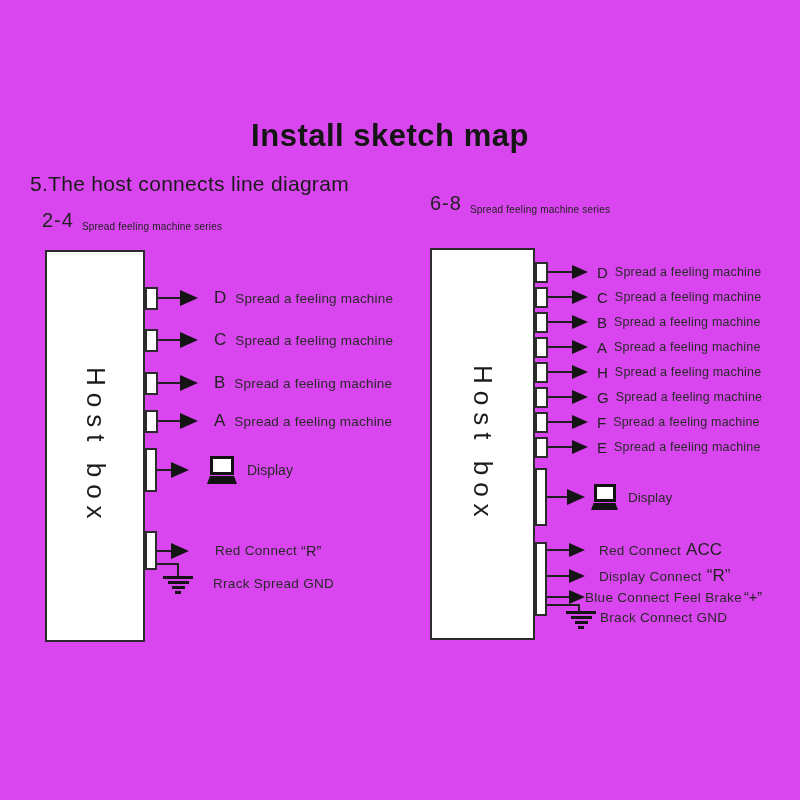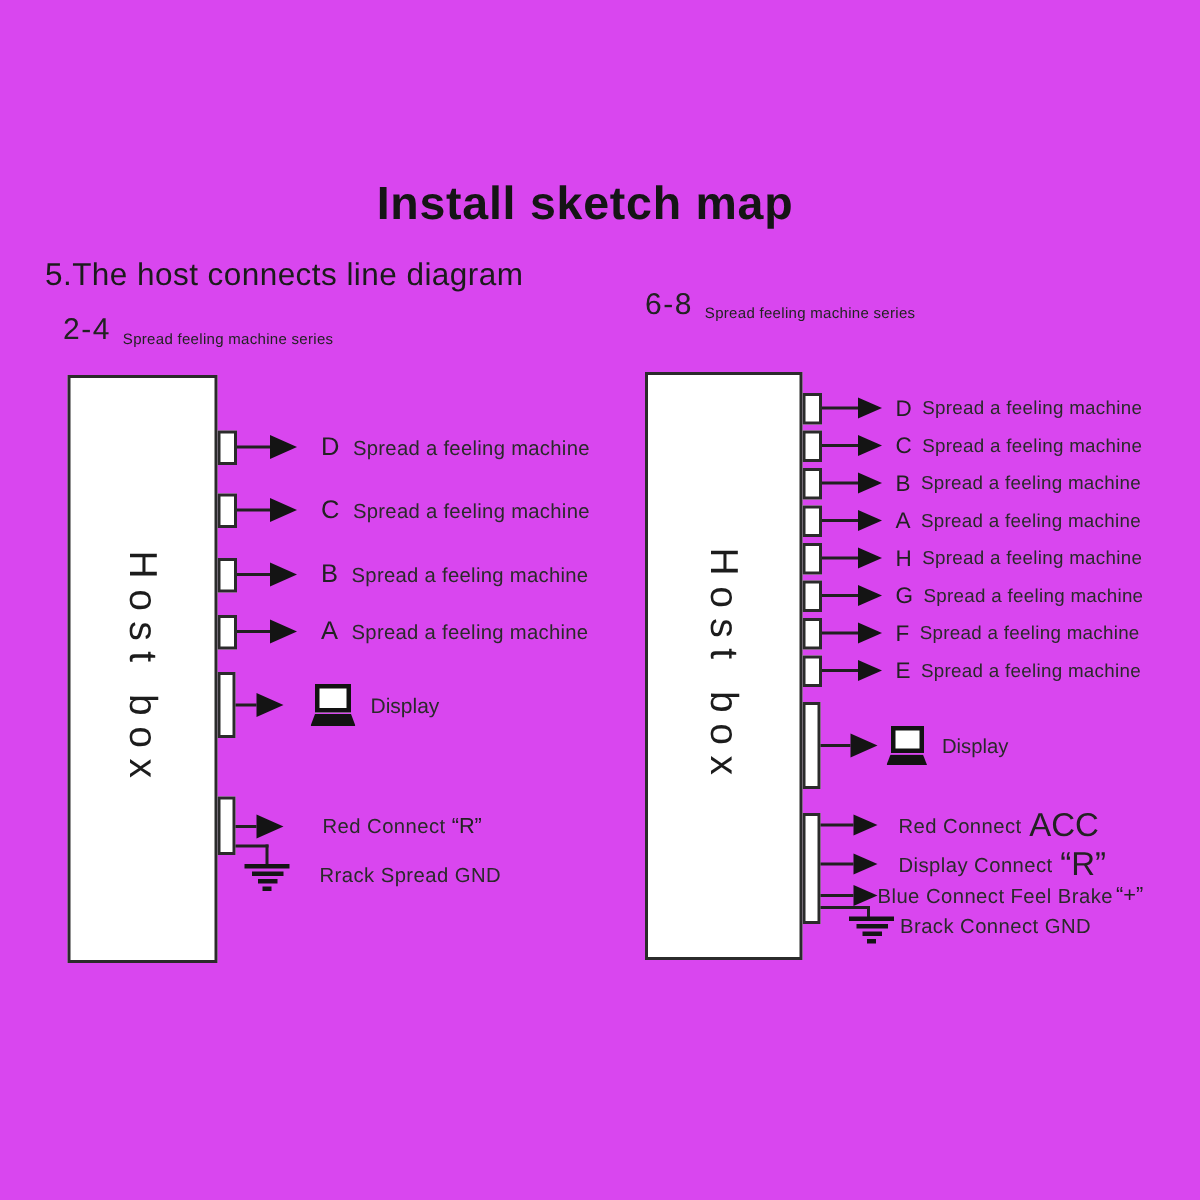--- a/index.html
+++ b/index.html
@@ -34,21 +34,21 @@
     border-top:8px solid transparent;border-bottom:8px solid transparent;
     border-left:18px solid #141414;
   }
   .arrow.sm{border-top-width:7px;border-bottom-width:7px;border-left-width:16px;}
   .letter{font-size:17px;color:#222;flex:none;margin-left:16px;}
   .letter.r{font-size:15px;margin-left:9px;}
   .plabel{font-size:13.5px;color:#2a2a2a;flex:none;margin-left:9px;letter-spacing:.2px;}
   .plabel.r{font-size:12.5px;margin-left:7px;}
   .dlabel{font-size:14px;color:#2a2a2a;margin-left:10px;}
   .wlabel{font-size:13.5px;color:#2a2a2a;letter-spacing:.3px;}
-  .terminal{font-size:22px;color:#222;margin-left:5px;}
+  .terminal{font-size:17px;color:#222;margin-left:5px;}
   .terminal.sm{font-size:14.5px;margin-left:4px;}
   .monitor{display:flex;flex-direction:column;align-items:center;flex:none;}
   .monitor .screen{width:18px;height:13px;border:3px solid #121212;background:#fff;}
   .monitor .base{width:30px;height:8px;background:#121212;margin-top:1px;
     clip-path:polygon(10% 0,90% 0,100% 100%,0 100%);}
   .monitor.sm .screen{width:16px;height:12px;}
   .monitor.sm .base{width:27px;height:7px;}
   .hwire{position:absolute;height:2px;background:#202020;}
   .vwire{position:absolute;width:2px;background:#202020;}
   .gnd{position:absolute;display:flex;flex-direction:column;align-items:center;}

